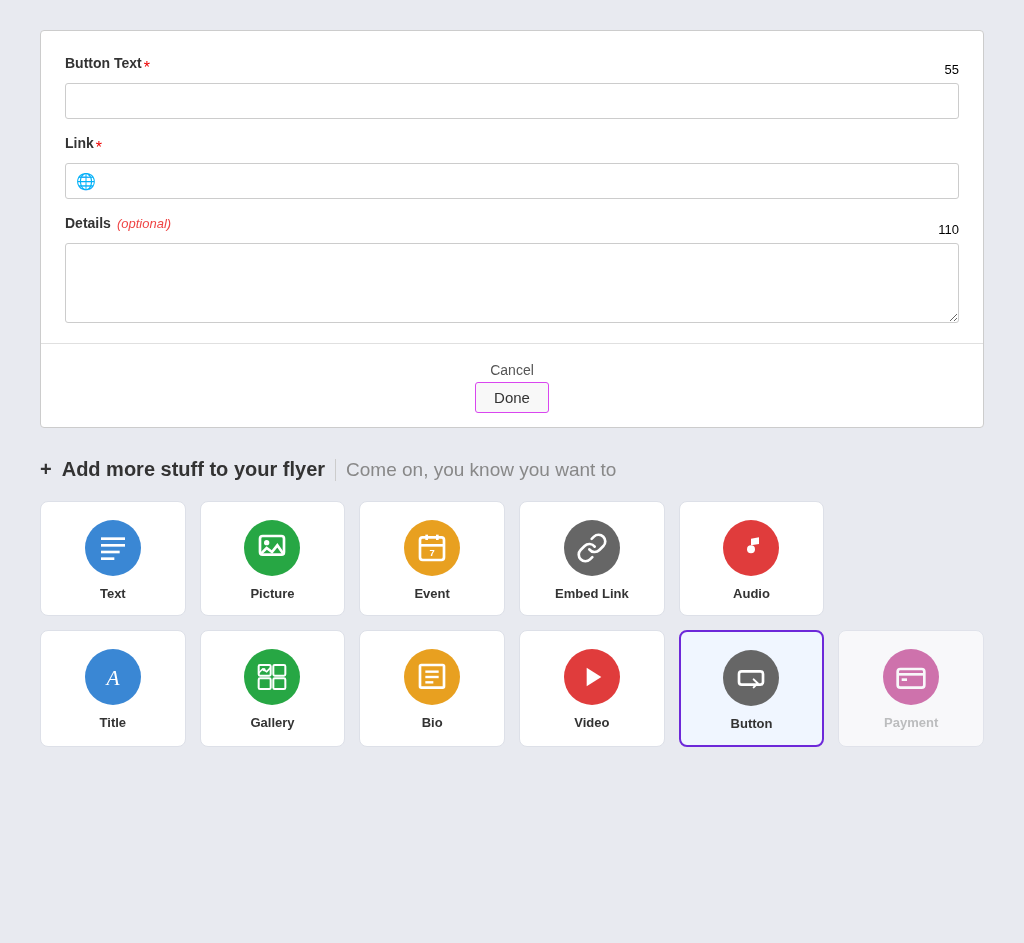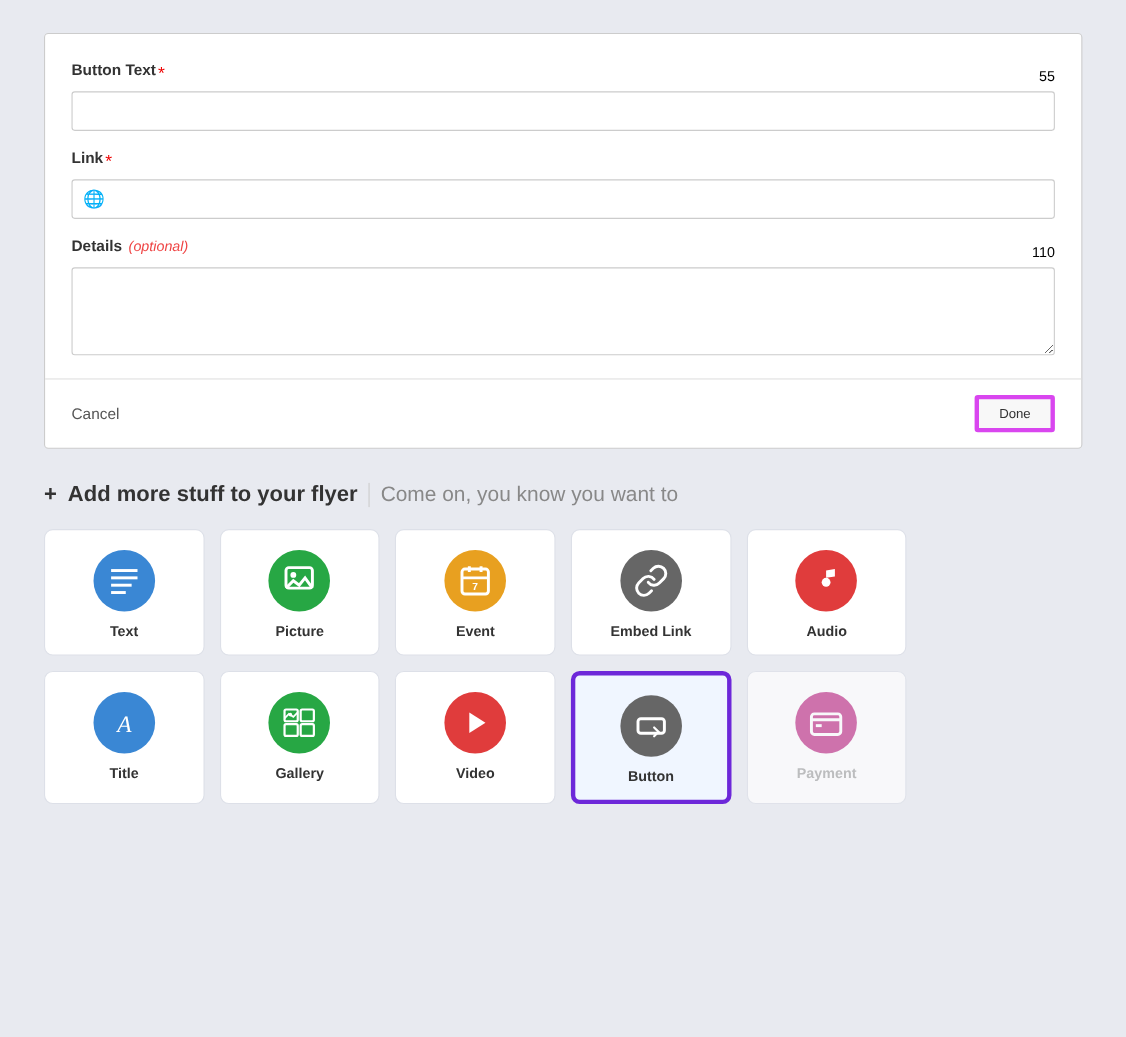--- a/index.html
+++ b/index.html
@@ -116,35 +116,36 @@
       outline: none;
     }
 
     .form-footer {
       display: flex;
       align-items: center;
       justify-content: space-between;
       border-top: 1px solid #e0e0e0;
       margin: 16px -24px 0 -24px;
       padding: 14px 24px;
+      flex-direction: column;
     }
     .cancel-btn {
       background: none;
       border: none;
       color: #555;
       font-size: 14px;
       cursor: pointer;
       padding: 4px 0;
     }
     .done-btn {
       background: #f8f8f8;
-      border: 4px solid #d946ef;
+      border: 1px solid #d946ef;
       border-radius: 3px;
       color: #333;
-      font-size: 12px;
+      font-size: 15px;
       padding: 6px 18px;
       cursor: pointer;
     }
 
     
     .add-section {
       margin: 30px 40px 0 40px;
     }
     .add-section-header {
       display: flex;
@@ -184,21 +185,21 @@
       border: 1px solid #dde0e8;
       border-radius: 8px;
       display: flex;
       flex-direction: column;
       align-items: center;
       padding: 18px 10px 14px 10px;
       cursor: pointer;
       transition: box-shadow 0.15s;
     }
     .item-card.selected {
-      border: 4px solid #6d28d9;
+      border: 2px solid #6d28d9;
       background: #f0f6ff;
     }
     .item-card.disabled {
       opacity: 0.7;
     }
 
     .item-icon-circle {
       width: 56px;
       height: 56px;
       border-radius: 50%;
@@ -366,20 +367,31 @@
           <rect x="13" y="3" width="9" height="8" rx="1" fill="none" stroke="white" stroke-width="1.5"></rect>
           <rect x="2" y="13" width="9" height="8" rx="1" fill="none" stroke="white" stroke-width="1.5"></rect>
           <rect x="13" y="13" width="9" height="8" rx="1" fill="none" stroke="white" stroke-width="1.5"></rect>
           <circle cx="6" cy="6.5" r="1.2" fill="white"></circle>
           <polyline points="2,9 5,6 8,8 11,5" fill="none" stroke="white" stroke-width="1.2"></polyline>
         </svg>
       </div>
       <span class="item-label">Gallery</span>
     </div>
 
+    <div class="item-card">
+      <div class="item-icon-circle bg-orange">
+        <svg class="icon-svg" viewBox="0 0 24 24">
+          <rect x="3" y="3" width="18" height="17" rx="1" fill="none" stroke="white" stroke-width="2"></rect>
+          <line x1="7" y1="8" x2="17" y2="8" stroke="white" stroke-width="1.8"></line>
+          <line x1="7" y1="12" x2="17" y2="12" stroke="white" stroke-width="1.8"></line>
+          <line x1="7" y1="16" x2="13" y2="16" stroke="white" stroke-width="1.8"></line>
+        </svg>
+      </div>
+      <span class="item-label">Bio</span>
+    </div>
 
     <div class="item-card">
       <div class="item-icon-circle bg-red">
         <svg class="icon-svg" viewBox="0 0 24 24">
           <polygon points="8,5 19,12 8,19" fill="white"></polygon>
         </svg>
       </div>
       <span class="item-label">Video</span>
     </div>
 

